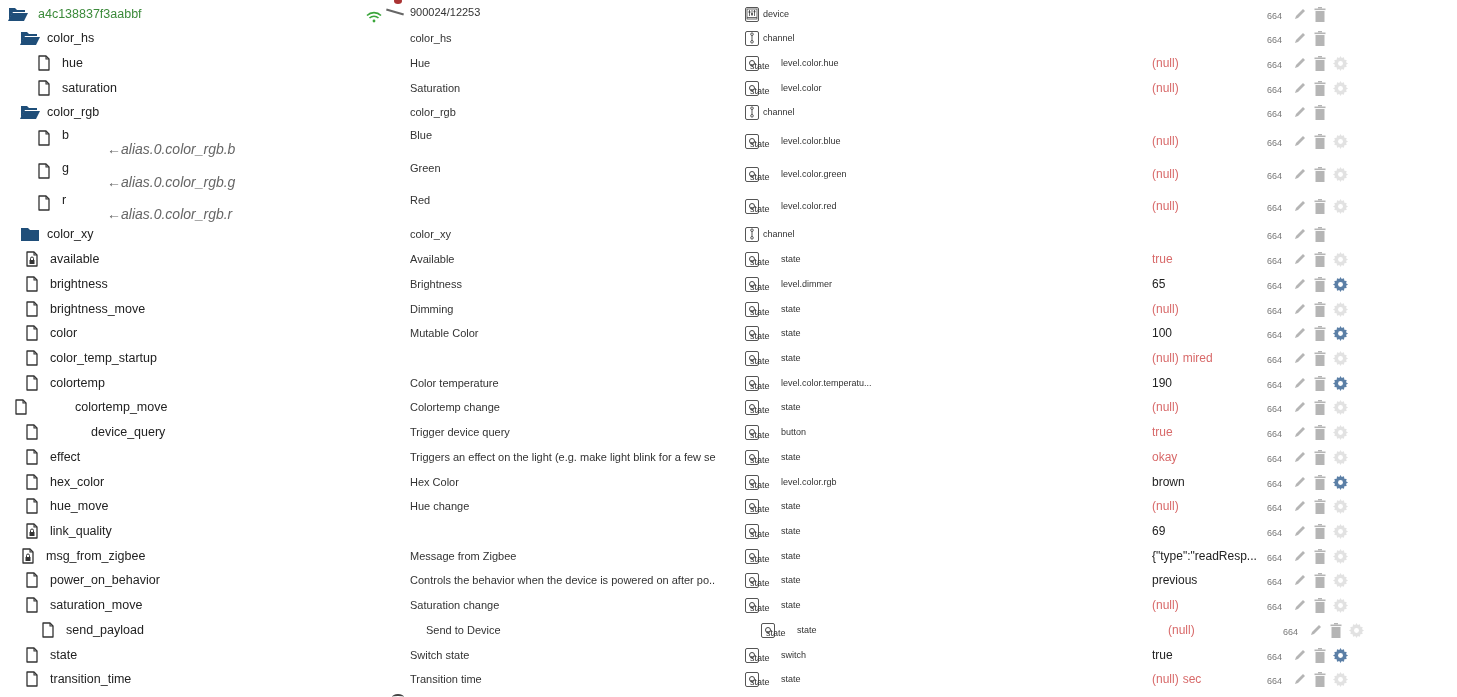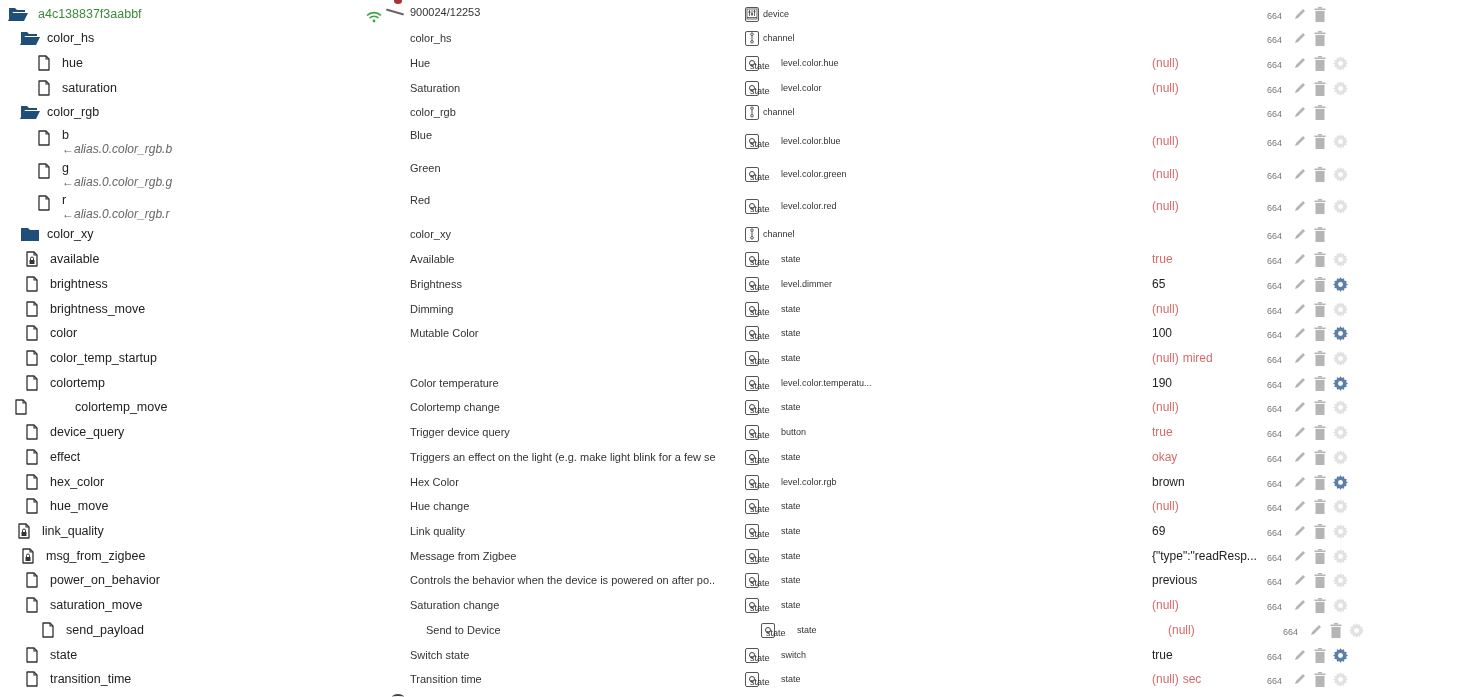--- a/index.html
+++ b/index.html
@@ -8,21 +8,21 @@
 
   .tree { position: absolute; left: 0; top: 0; width: 1457px; }
   .row { position: absolute; left: 0; width: 1457px; height: 24px; }
   .row.tall { height: 32px; }
 
   .c-name { position: absolute; top: 0; height: 100%; display: flex; align-items: center; }
   .c-name .ico { width: 16px; height: 18px; display: inline-flex; align-items: center; justify-content: center; margin-right: 10px; flex-shrink: 0; }
   .c-name .lbl { font-size: 12.5px; color: #222; white-space: nowrap; }
   .c-name .lbl.green { color: #3b8a3a; }
   .c-name .nameblock { display: flex; flex-direction: column; line-height: 12px; }
-  .c-name .alias { font-size: 12px; color: #666; font-style: italic; margin-top: 2px; white-space: nowrap; }
+  .c-name .alias { font-size: 14px; color: #666; font-style: italic; margin-top: 2px; white-space: nowrap; margin-left: 45px; }
 
   .c-title { position: absolute; left: 410px; top: 0; height: 100%; display: flex; align-items: center; font-size: 11px; color: #333; white-space: nowrap; width: 306px; overflow: hidden; }
   .row.tall .c-title { align-items: flex-start; padding-top: 4px; }
 
   .c-type { position: absolute; left: 719px; top: 0; height: 100%; display: flex; align-items: center; font-size: 9px; color: #333; padding-left: 26px; }
   .c-type .tico { width: 14px; height: 15px; border: 1px solid #555; border-radius: 2px; display: inline-flex; align-items: center; justify-content: center; margin-right: 4px; background: #fff; }
   .c-type .tico .dot { width: 6px; height: 6px; border: 1px solid #444; border-radius: 50%; }
 
   .c-role { position: absolute; left: 781px; top: 0; height: 100%; display: flex; align-items: center; font-size: 9px; color: #333; white-space: nowrap; }
 
@@ -760,21 +760,21 @@
           </span>
           <span class="act">
             <svg width="15" height="15" viewBox="0 0 16 16">
               <path fill="#e2e2e2" d="M8 0l1.3 2.1 2.4-.7.4 2.5 2.5.4-.7 2.4L16 8l-2.1 1.3.7 2.4-2.5.4-.4 2.5-2.4-.7L8 16l-1.3-2.1-2.4.7-.4-2.5-2.5-.4.7-2.4L0 8l2.1-1.3-.7-2.4 2.5-.4.4-2.5 2.4.7z"></path>
               <circle cx="8" cy="8" r="2.6" fill="#fff"></circle>
             </svg>
           </span>
         </div>
   </div>
       <div class="row" style="top: 420px;">
-    <div class="c-name" style="left: 24px;">
+    <div class="c-name" style="left: 24px; gap: 41px;">
       <span class="ico">
             <svg width="12" height="16" viewBox="0 0 12 16">
               <path d="M1 1h7l3 3v11H1z" fill="none" stroke="#333" stroke-width="1.3" stroke-linejoin="round"></path>
               <path d="M8 1v3h3" fill="none" stroke="#333" stroke-width="1.1"></path>
             </svg>
           </span>
       <span class="nameblock">
         <span class="lbl">device_query</span>
       </span>
     </div>
@@ -940,34 +940,33 @@
           </span>
           <span class="act">
             <svg width="15" height="15" viewBox="0 0 16 16">
               <path fill="#e2e2e2" d="M8 0l1.3 2.1 2.4-.7.4 2.5 2.5.4-.7 2.4L16 8l-2.1 1.3.7 2.4-2.5.4-.4 2.5-2.4-.7L8 16l-1.3-2.1-2.4.7-.4-2.5-2.5-.4.7-2.4L0 8l2.1-1.3-.7-2.4 2.5-.4.4-2.5 2.4.7z"></path>
               <circle cx="8" cy="8" r="2.6" fill="#fff"></circle>
             </svg>
           </span>
         </div>
   </div>
       <div class="row" style="top: 519px;">
-    <div class="c-name" style="left: 16px; text-align: center;">
+    <div class="c-name" style="left: 24px; text-align: center;">
       <span class="ico">
             <svg width="12" height="16" viewBox="0 0 12 16">
               <path d="M1 1h7l3 3v11H1z" fill="none" stroke="#333" stroke-width="1.3" stroke-linejoin="round"></path>
               <path d="M8 1v3h3" fill="none" stroke="#333" stroke-width="1.1"></path>
               <rect x="3.5" y="9" width="5" height="4" fill="#333"></rect>
               <path d="M4.5 9V7.5a1.5 1.5 0 0 1 3 0V9" fill="none" stroke="#333" stroke-width="1"></path>
             </svg>
           </span>
       <span class="nameblock">
         <span class="lbl">link_quality</span>
       </span>
     </div>
-    <div class="c-title">Link quality</div>
     <div class="c-type">
       <span class="tico">
             <span class="dot">state</span>
           </span>
       <span></span>
     </div>
     <div class="c-role">state</div>
     <div class="c-value plain">
           <span>69</span>
         </div>

